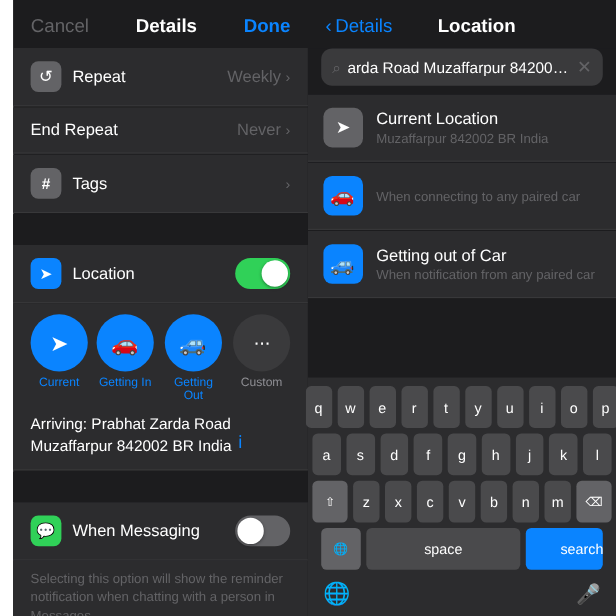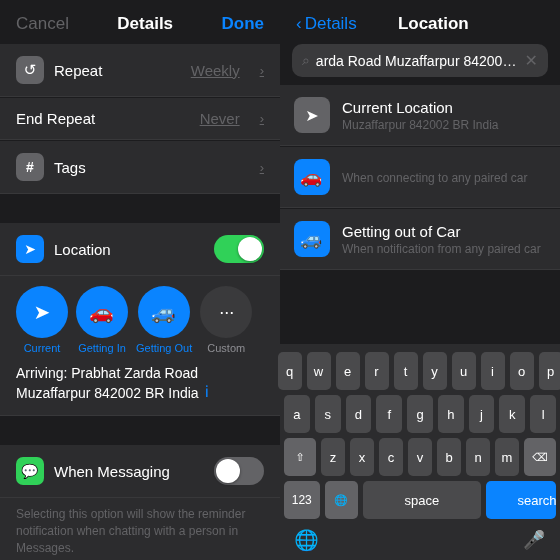--- a/index.html
+++ b/index.html
@@ -12,20 +12,21 @@
     }
 
     
     .left-panel {
       width: 280px;
       height: 560px;
       background: #1c1c1e;
       display: flex;
       flex-direction: column;
       overflow: hidden;
+      margin-left: 12px;
     }
 
     .left-header {
       display: flex;
       justify-content: space-between;
       align-items: center;
       padding: 14px 16px 10px;
       background: #1c1c1e;
     }
 
@@ -68,24 +69,23 @@
       display: flex;
       align-items: center;
       gap: 10px;
       color: #ffffff;
       font-size: 15px;
     }
 
     .row-right {
       display: flex;
       align-items: center;
-      gap: 20px;
+      gap: 4px;
       color: #636366;
       font-size: 15px;
-      text-decoration: underline;
     }
 
     .chevron {
       color: #636366;
       font-size: 13px;
     }
 
     .icon-circle {
       width: 28px;
       height: 28px;
@@ -553,21 +553,20 @@
       <div class="kb-key">x</div>
       <div class="kb-key">c</div>
       <div class="kb-key">v</div>
       <div class="kb-key">b</div>
       <div class="kb-key">n</div>
       <div class="kb-key">m</div>
       <div class="kb-key special">⌫</div>
     </div>
 
     <div class="kb-row">
-      <div class="kb-key num-key">123</div>
       <div class="kb-key special">🌐</div>
       <div class="kb-key space-key">space</div>
       <div class="kb-key search-key">search</div>
     </div>
     <div class="kb-bottom">
       <span class="kb-globe">🌐</span>
       <span class="kb-mic">🎤</span>
     </div>
   </div>
 </div>

